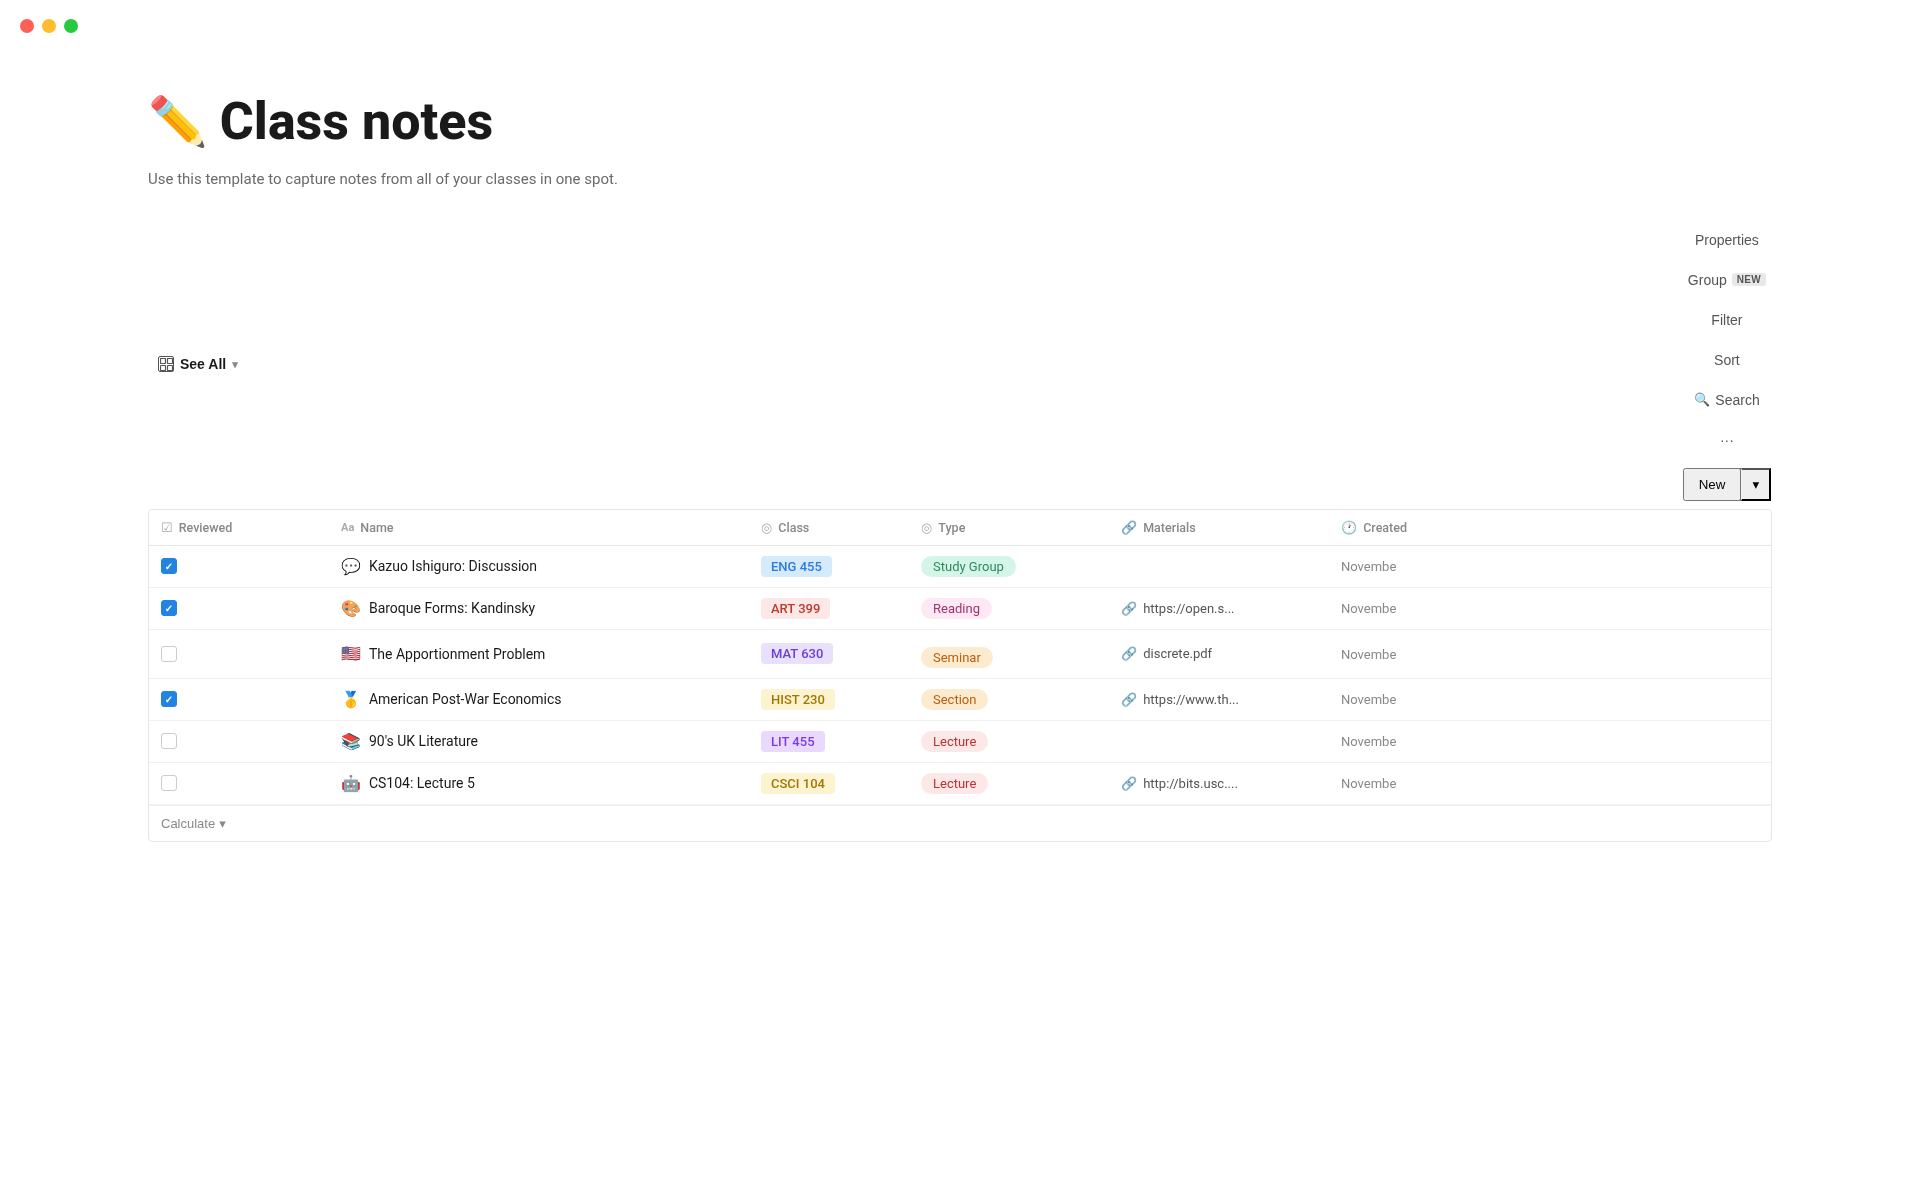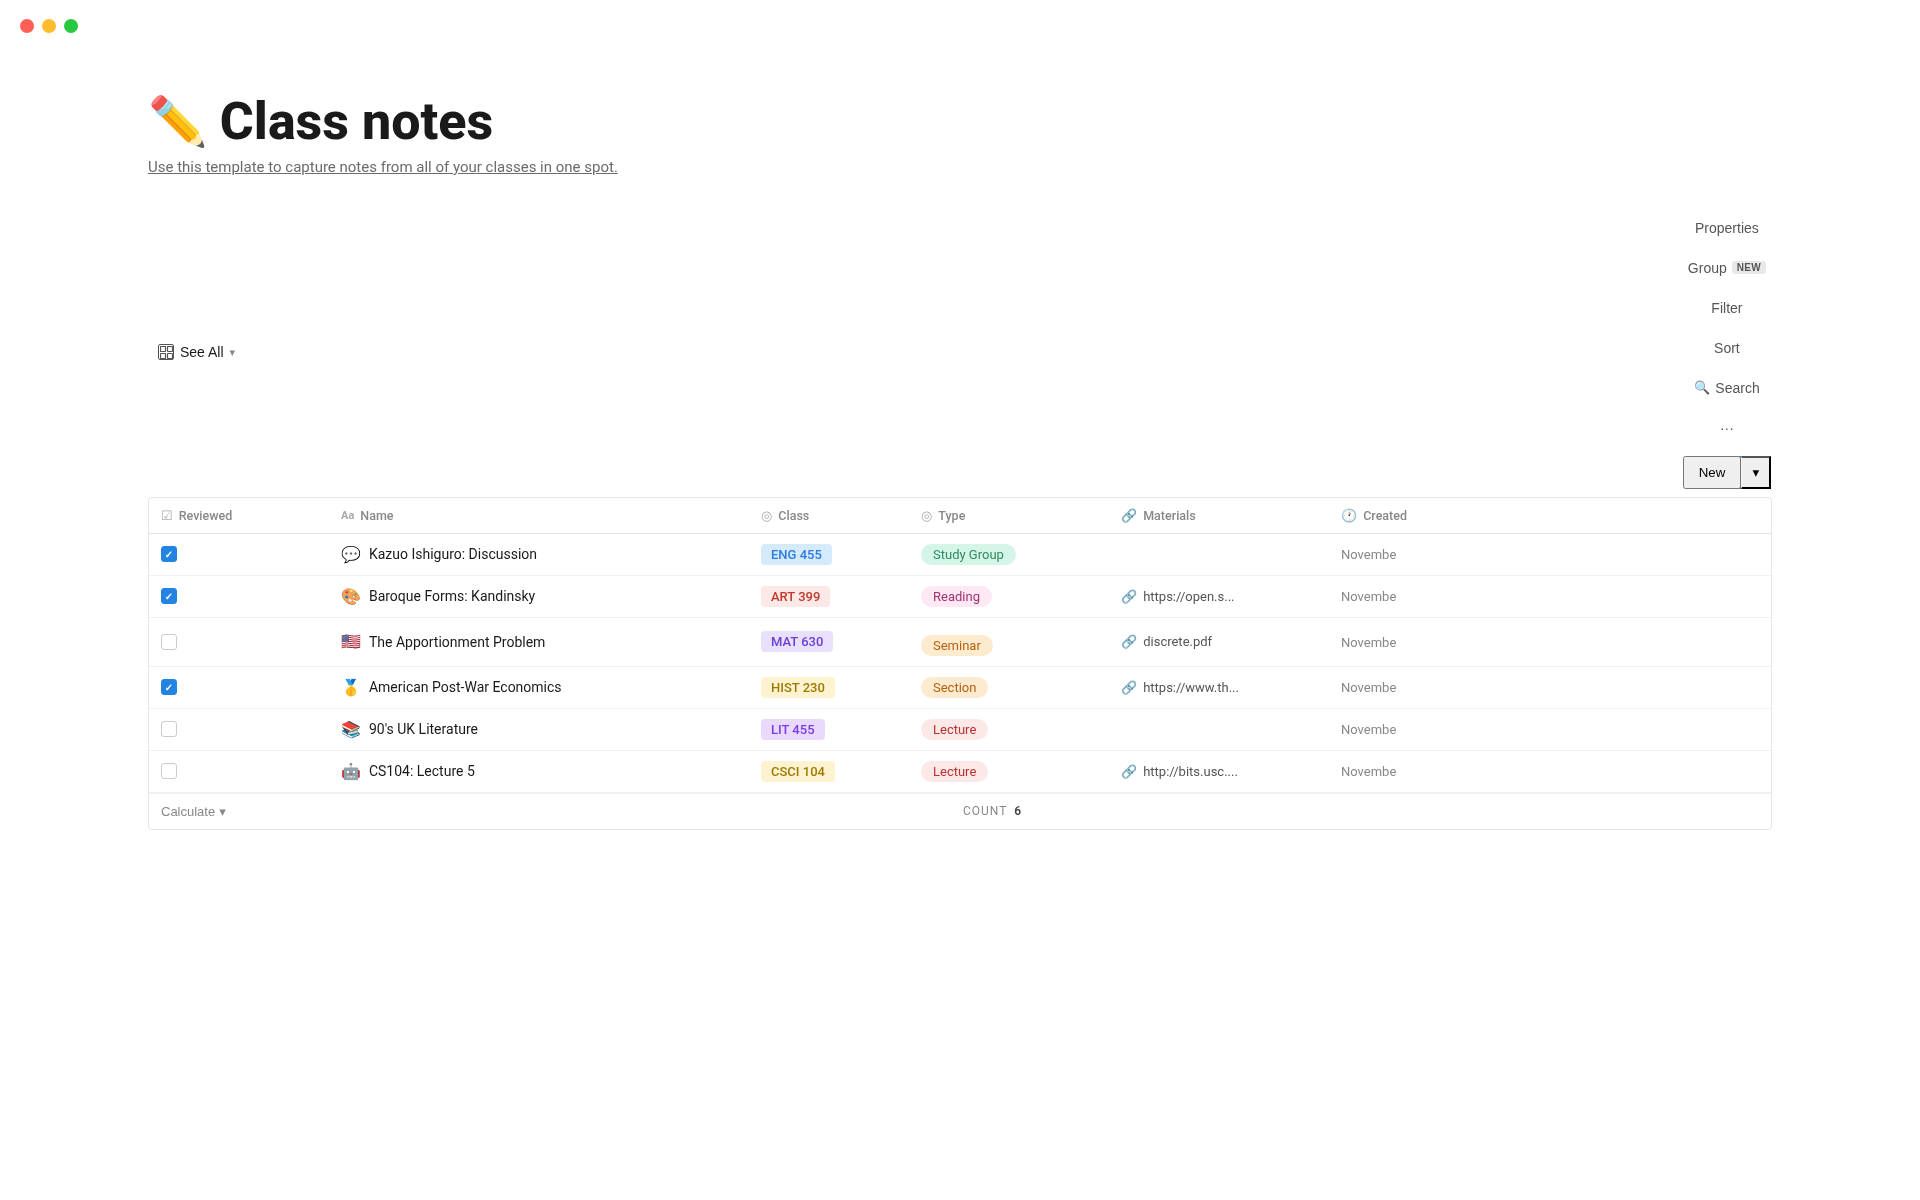--- a/index.html
+++ b/index.html
@@ -45,23 +45,22 @@
       align-items: center;
       gap: 12px;
       line-height: 1.15;
     }
     .page-title .emoji {
       font-size: 48px;
     }
     .page-subtitle {
       font-size: 15px;
       color: #6b6b6b;
-      margin-top: 6px;
+      margin-top: 18px;
       font-weight: 400;
-      text-decoration: underline;
     }
 
     
     .toolbar {
       display: flex;
       align-items: center;
       justify-content: space-between;
       margin-top: 40px;
       margin-bottom: 0;
       padding-bottom: 8px;
@@ -75,21 +74,21 @@
       display: flex;
       align-items: center;
       gap: 6px;
       padding: 6px 10px;
       border-radius: 6px;
       border: none;
       background: transparent;
       cursor: pointer;
       font-size: 14px;
       color: #1a1a1a;
-      font-weight: 400;
+      font-weight: 700;
     }
     .see-all-icon {
       width: 16px; height: 16px;
       border: 1.5px solid #555;
       border-radius: 2px;
       display: inline-flex;
       align-items: center;
       justify-content: center;
     }
 
@@ -539,20 +538,16 @@
             </td>
             <td><span class="date-cell">Novembe</span></td>
           </tr>
         </tbody>
     </table>
     <div class="table-footer">
       <button class="calculate-btn">
         <span>Calculate</span>
         <span>▾</span>
       </button>
-      <div class="count-area">
-        <span style="letter-spacing:1px;">COUNT</span>
-        &nbsp;<strong>6</strong>
-      </div>
     </div>
   </div>
 
 </div>
 
 </body></html>

